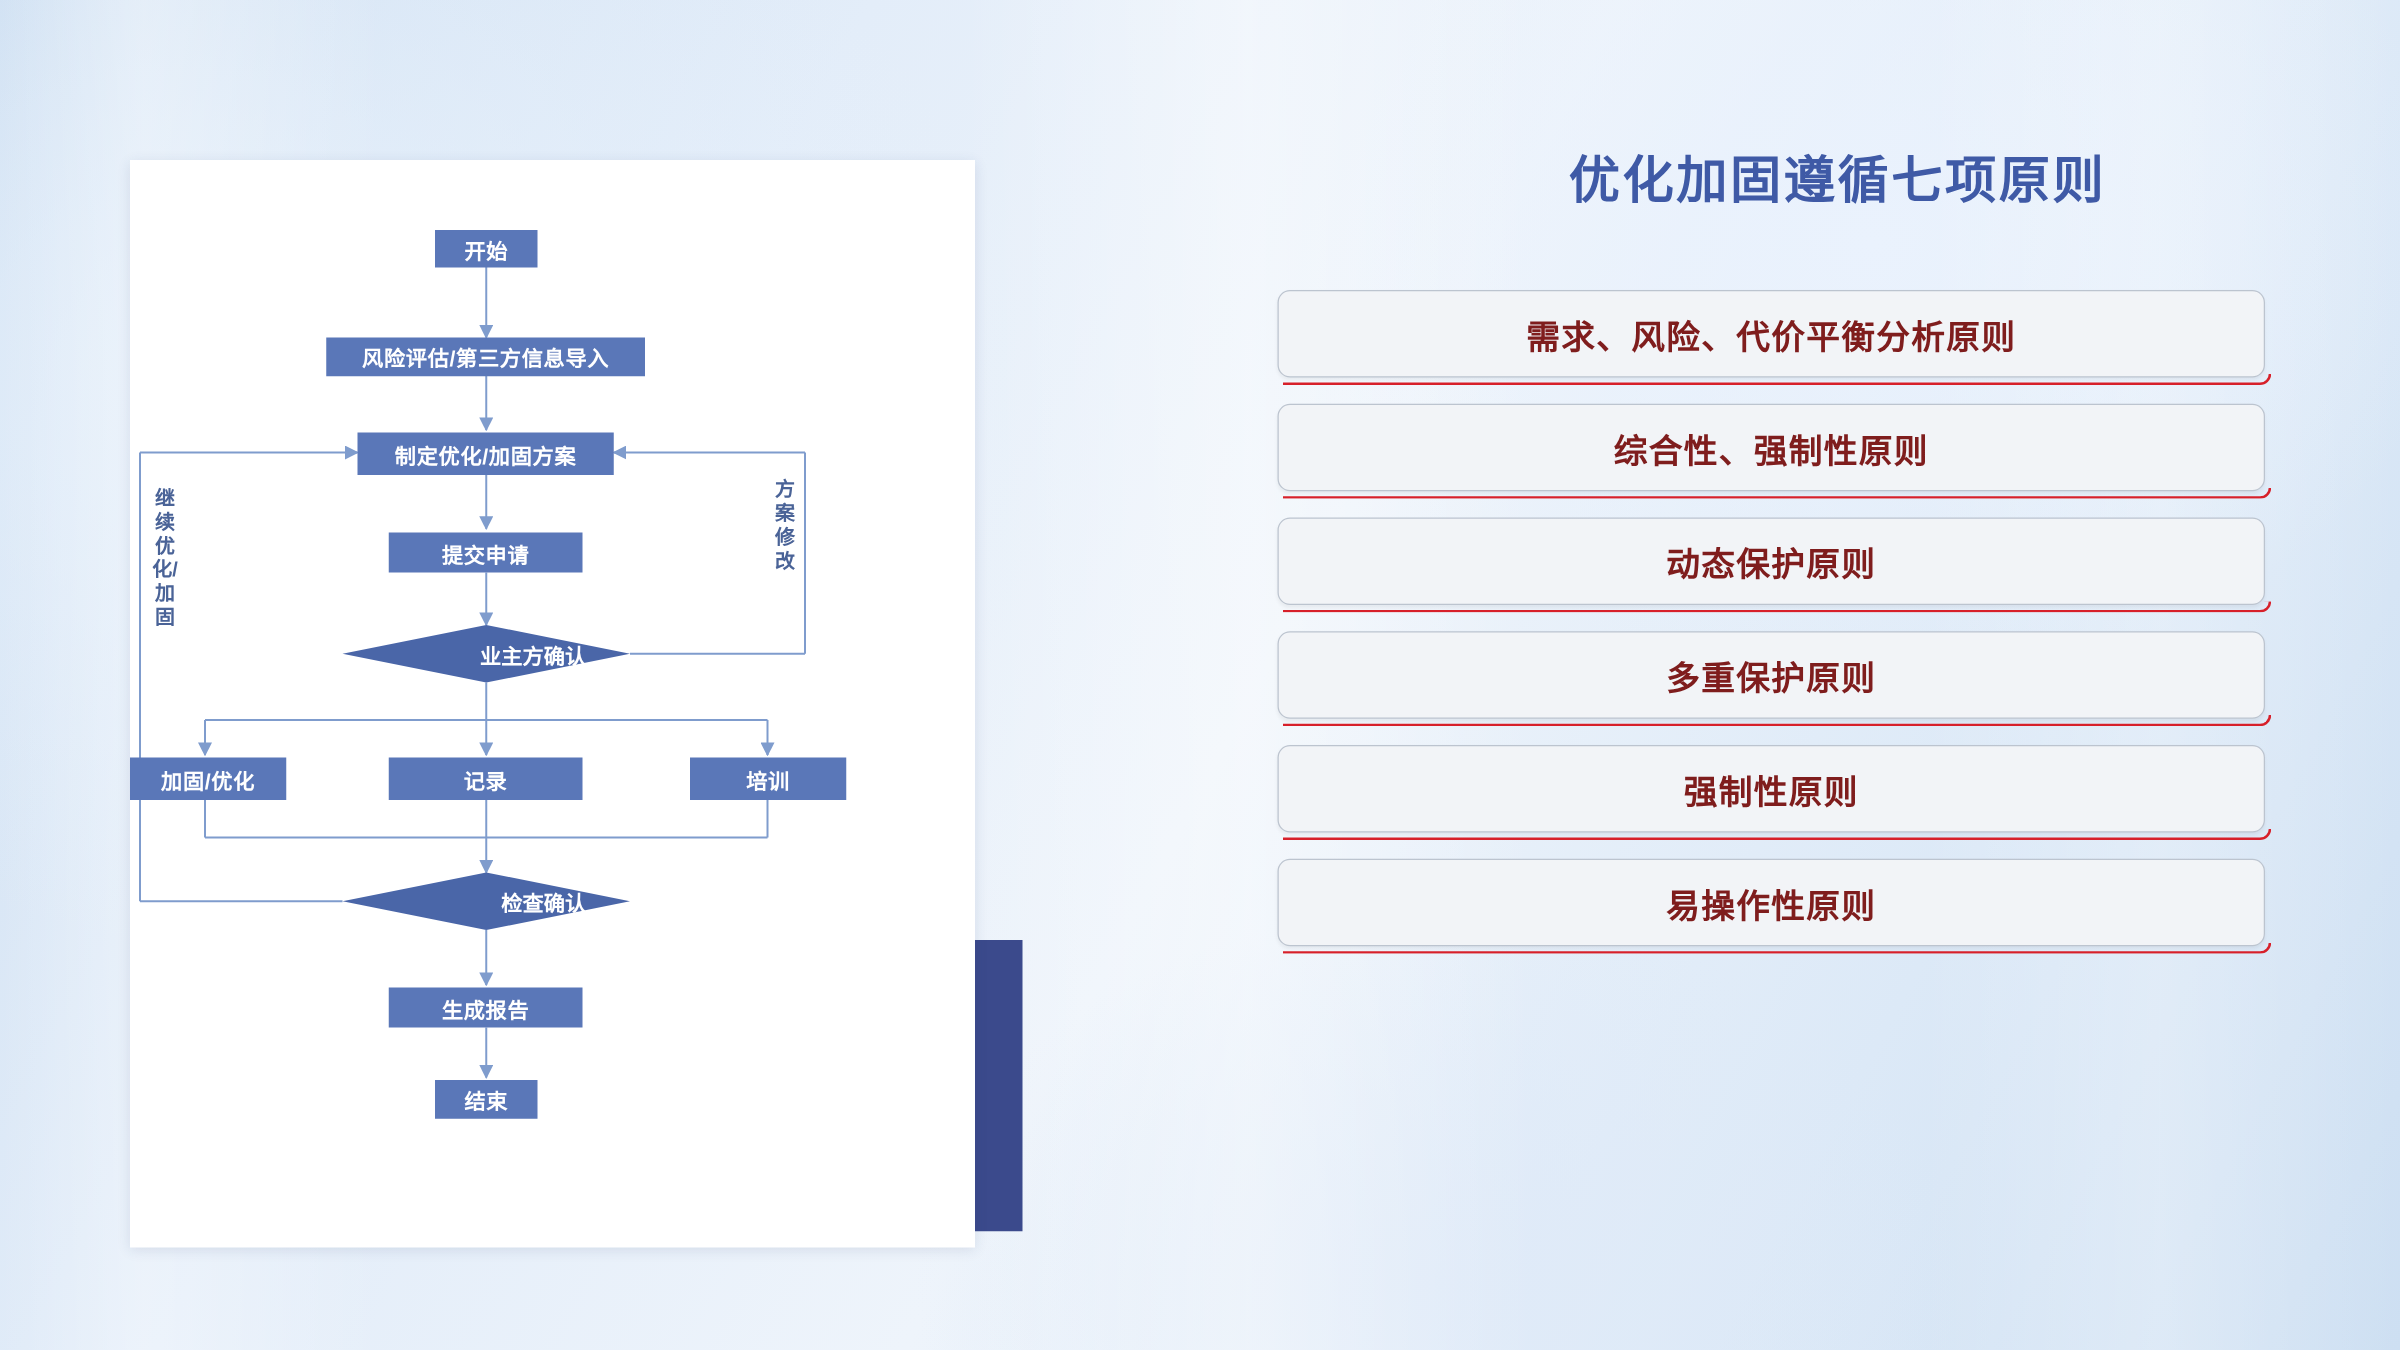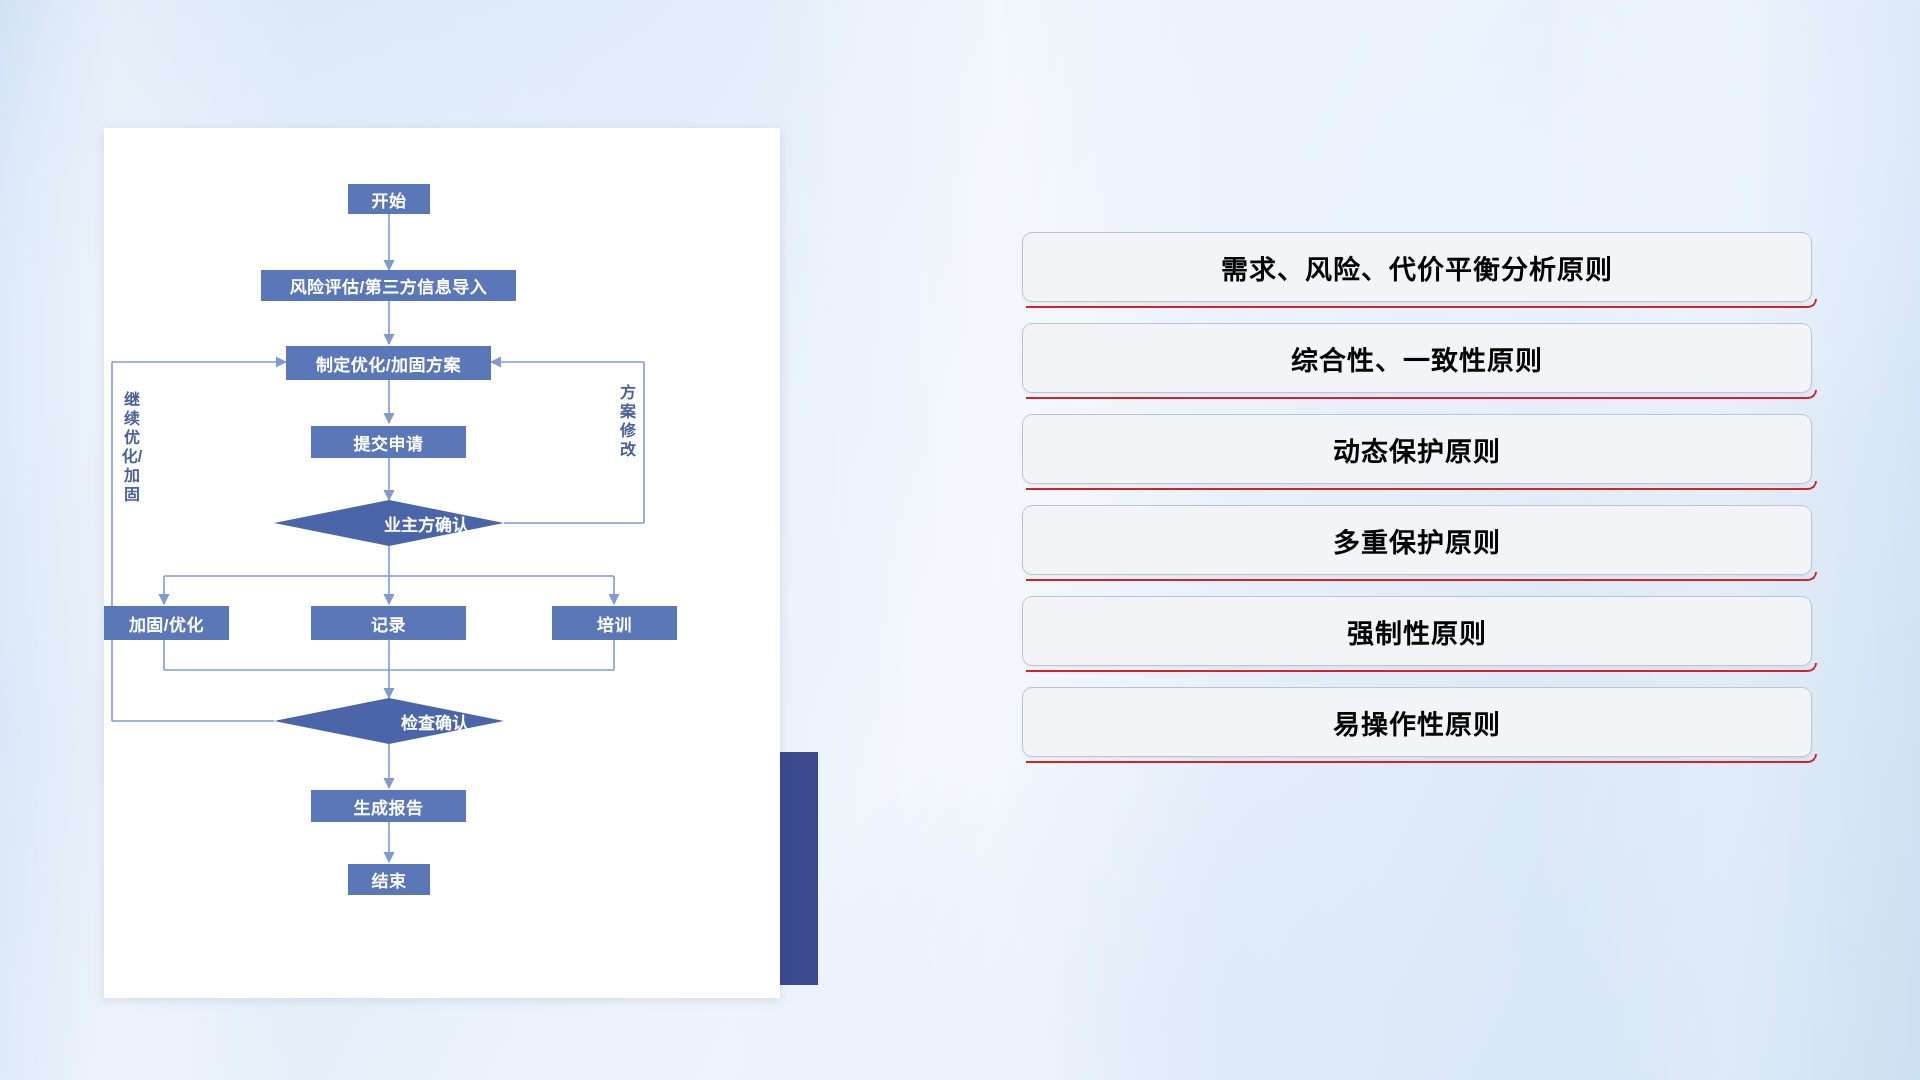--- a/index.html
+++ b/index.html
@@ -116,21 +116,21 @@
   .principle {
     position: relative;
     height: 68px;
     margin-bottom: 21px;
     background: #f2f4f7;
     border: 1.5px solid #bcc4cf;
     border-radius: 10px;
     display: flex;
     align-items: center;
     justify-content: center;
-    color: #000000;
+    color: #7f1d1d;
     font-size: 27px;
     font-weight: bold;
     letter-spacing: 1px;
     box-shadow: 0 2px 3px rgba(0,0,0,0.05);
   }
   .principle::after {
     content: "";
     position: absolute;
     left: 3px;
     right: -6px;
@@ -243,27 +243,28 @@
     <div class="side-label" style="left:17px; top:262px;">
       <span>继续优化/加固</span>
     </div>
 
     <div class="side-label" style="left:513px; top:255px;">
       <span>方案修改</span>
     </div>
 
   </div>
 
+  <div class="panel-title">优化加固遵循七项原则</div>
 
   <div class="principles">
     <div class="principle">
       <span>需求、风险、代价平衡分析原则</span>
     </div>
     <div class="principle">
-      <span>综合性、一致性原则</span>
+      <span>综合性、强制性原则</span>
     </div>
     <div class="principle">
       <span>动态保护原则</span>
     </div>
     <div class="principle">
       <span>多重保护原则</span>
     </div>
     <div class="principle">
       <span>强制性原则</span>
     </div>

